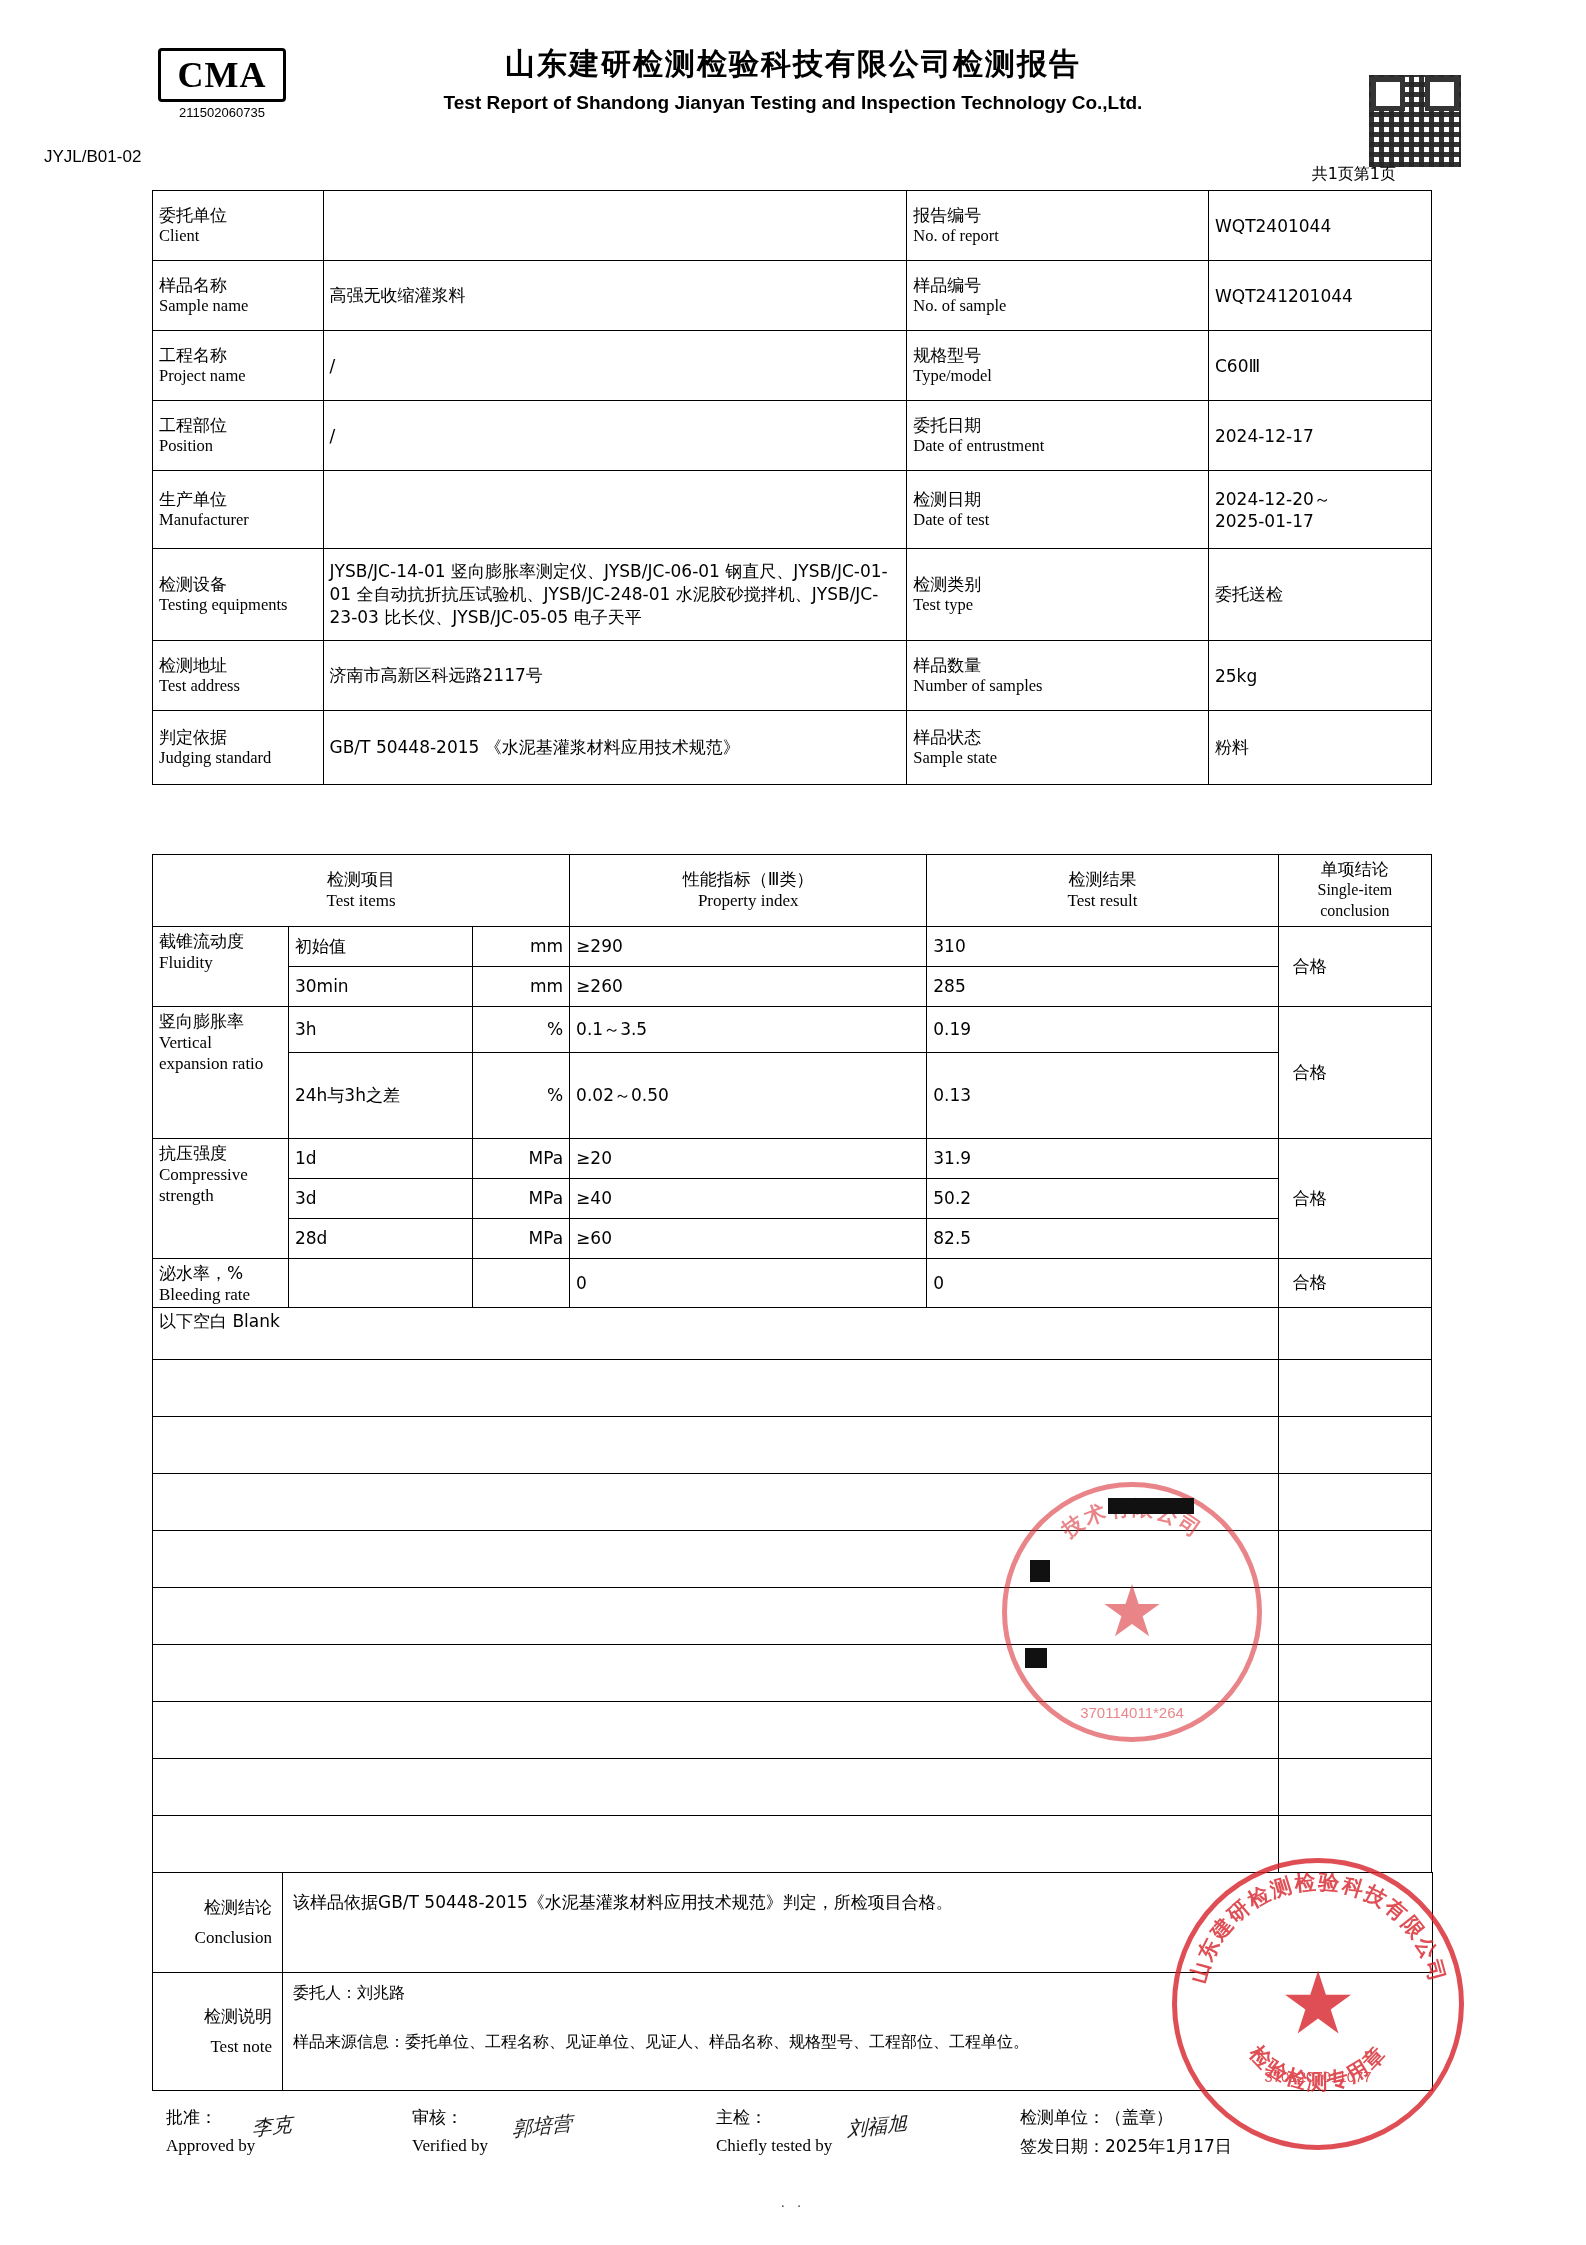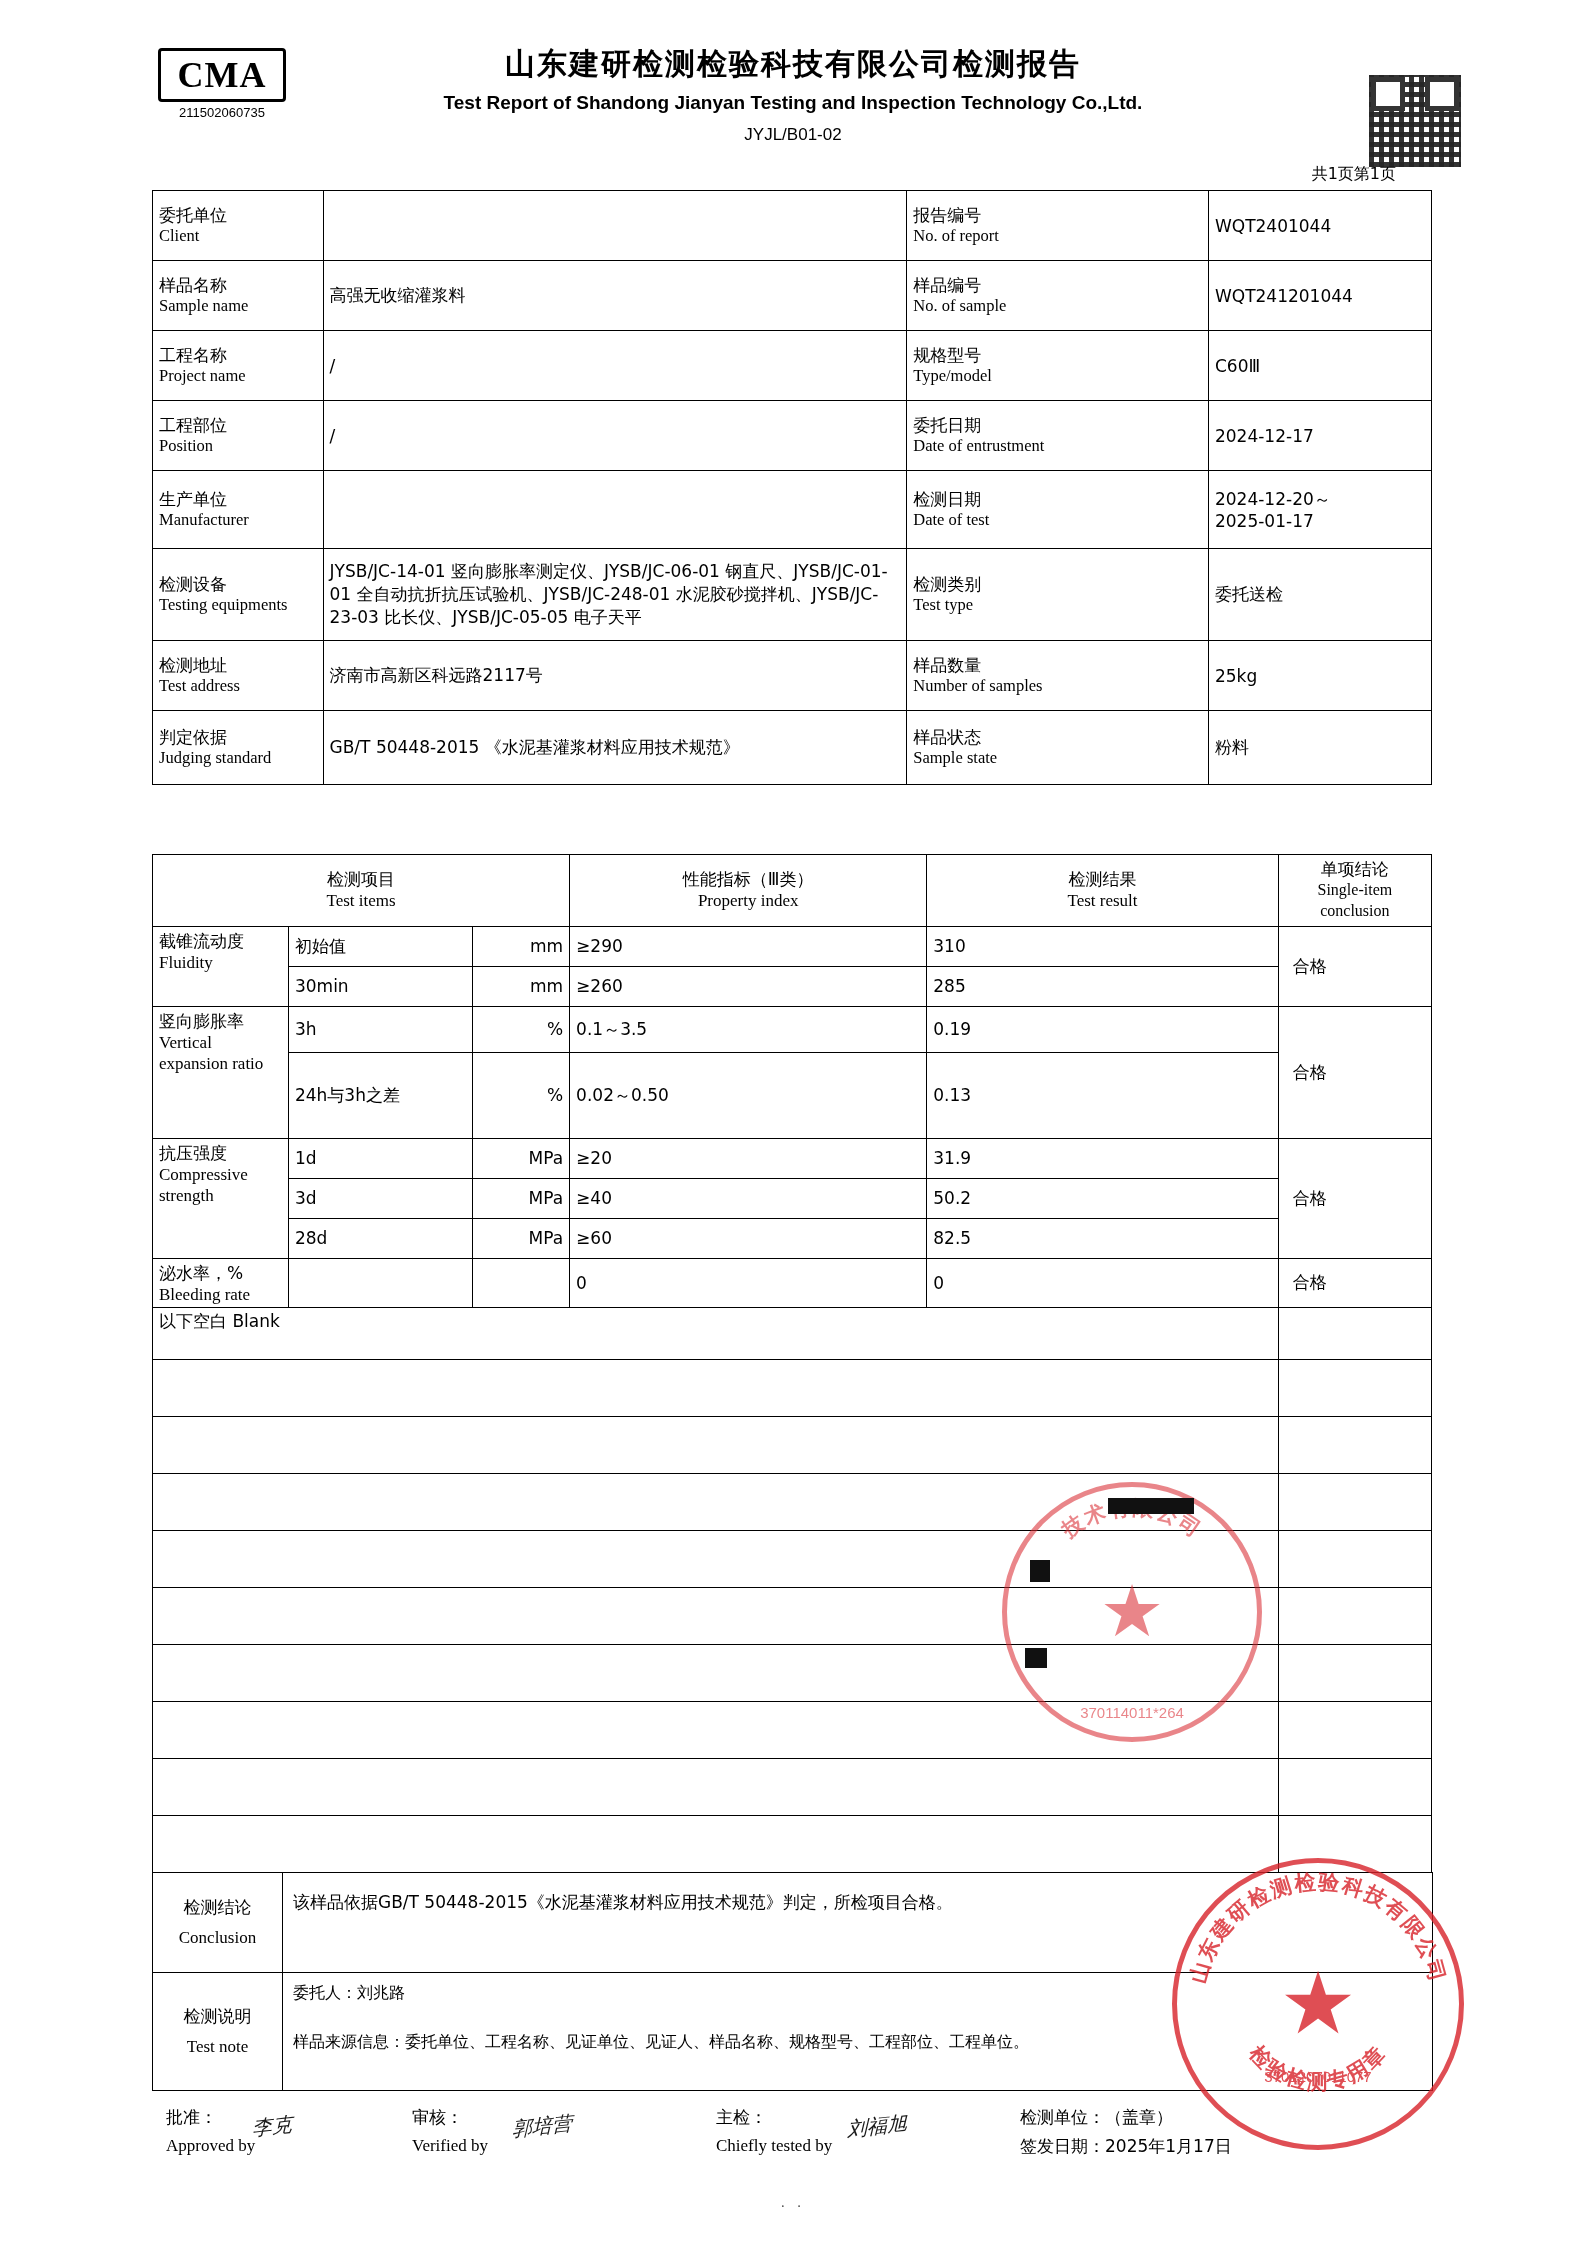--- a/index.html
+++ b/index.html
@@ -72,24 +72,25 @@
     top: 92px;
     text-align: center;
     font-family: "Liberation Sans", sans-serif;
     font-size: 19px;
     font-weight: bold;
   }
   .form-code {
     position: absolute;
     left: 0;
     right: 0;
-    top: 125px;
-    text-align: center;
+    top: 147px;
+    text-align: left;
     font-family: "Liberation Sans", sans-serif;
     font-size: 17px;
+    padding-left: 44px;
   }
   .page-count {
     position: absolute;
     right: 190px;
     top: 164px;
     font-family: "DejaVu Sans", sans-serif;
     font-size: 16px;
   }
   .qr {
     position: absolute;
@@ -179,21 +180,21 @@
     border-collapse: collapse;
     table-layout: fixed;
   }
   table.concl td {
     border: 1.5px solid #000;
     padding: 8px 10px;
     vertical-align: middle;
     font-family: "DejaVu Sans", sans-serif;
     font-size: 17px;
   }
-  .concl-lbl { line-height: 1.8; text-align: center; padding-left: 22px;}
+  .concl-lbl { line-height: 1.8; text-align: right; padding-left: 22px;}
   .concl-lbl .en { font-family: "Liberation Serif", serif; }
   .note-line { font-size: 16px; line-height: 1.45; }
 
   
   .sigrow {
     position: absolute;
     left: 152px;
     width: 1280px;
     height: 76px;
   }

